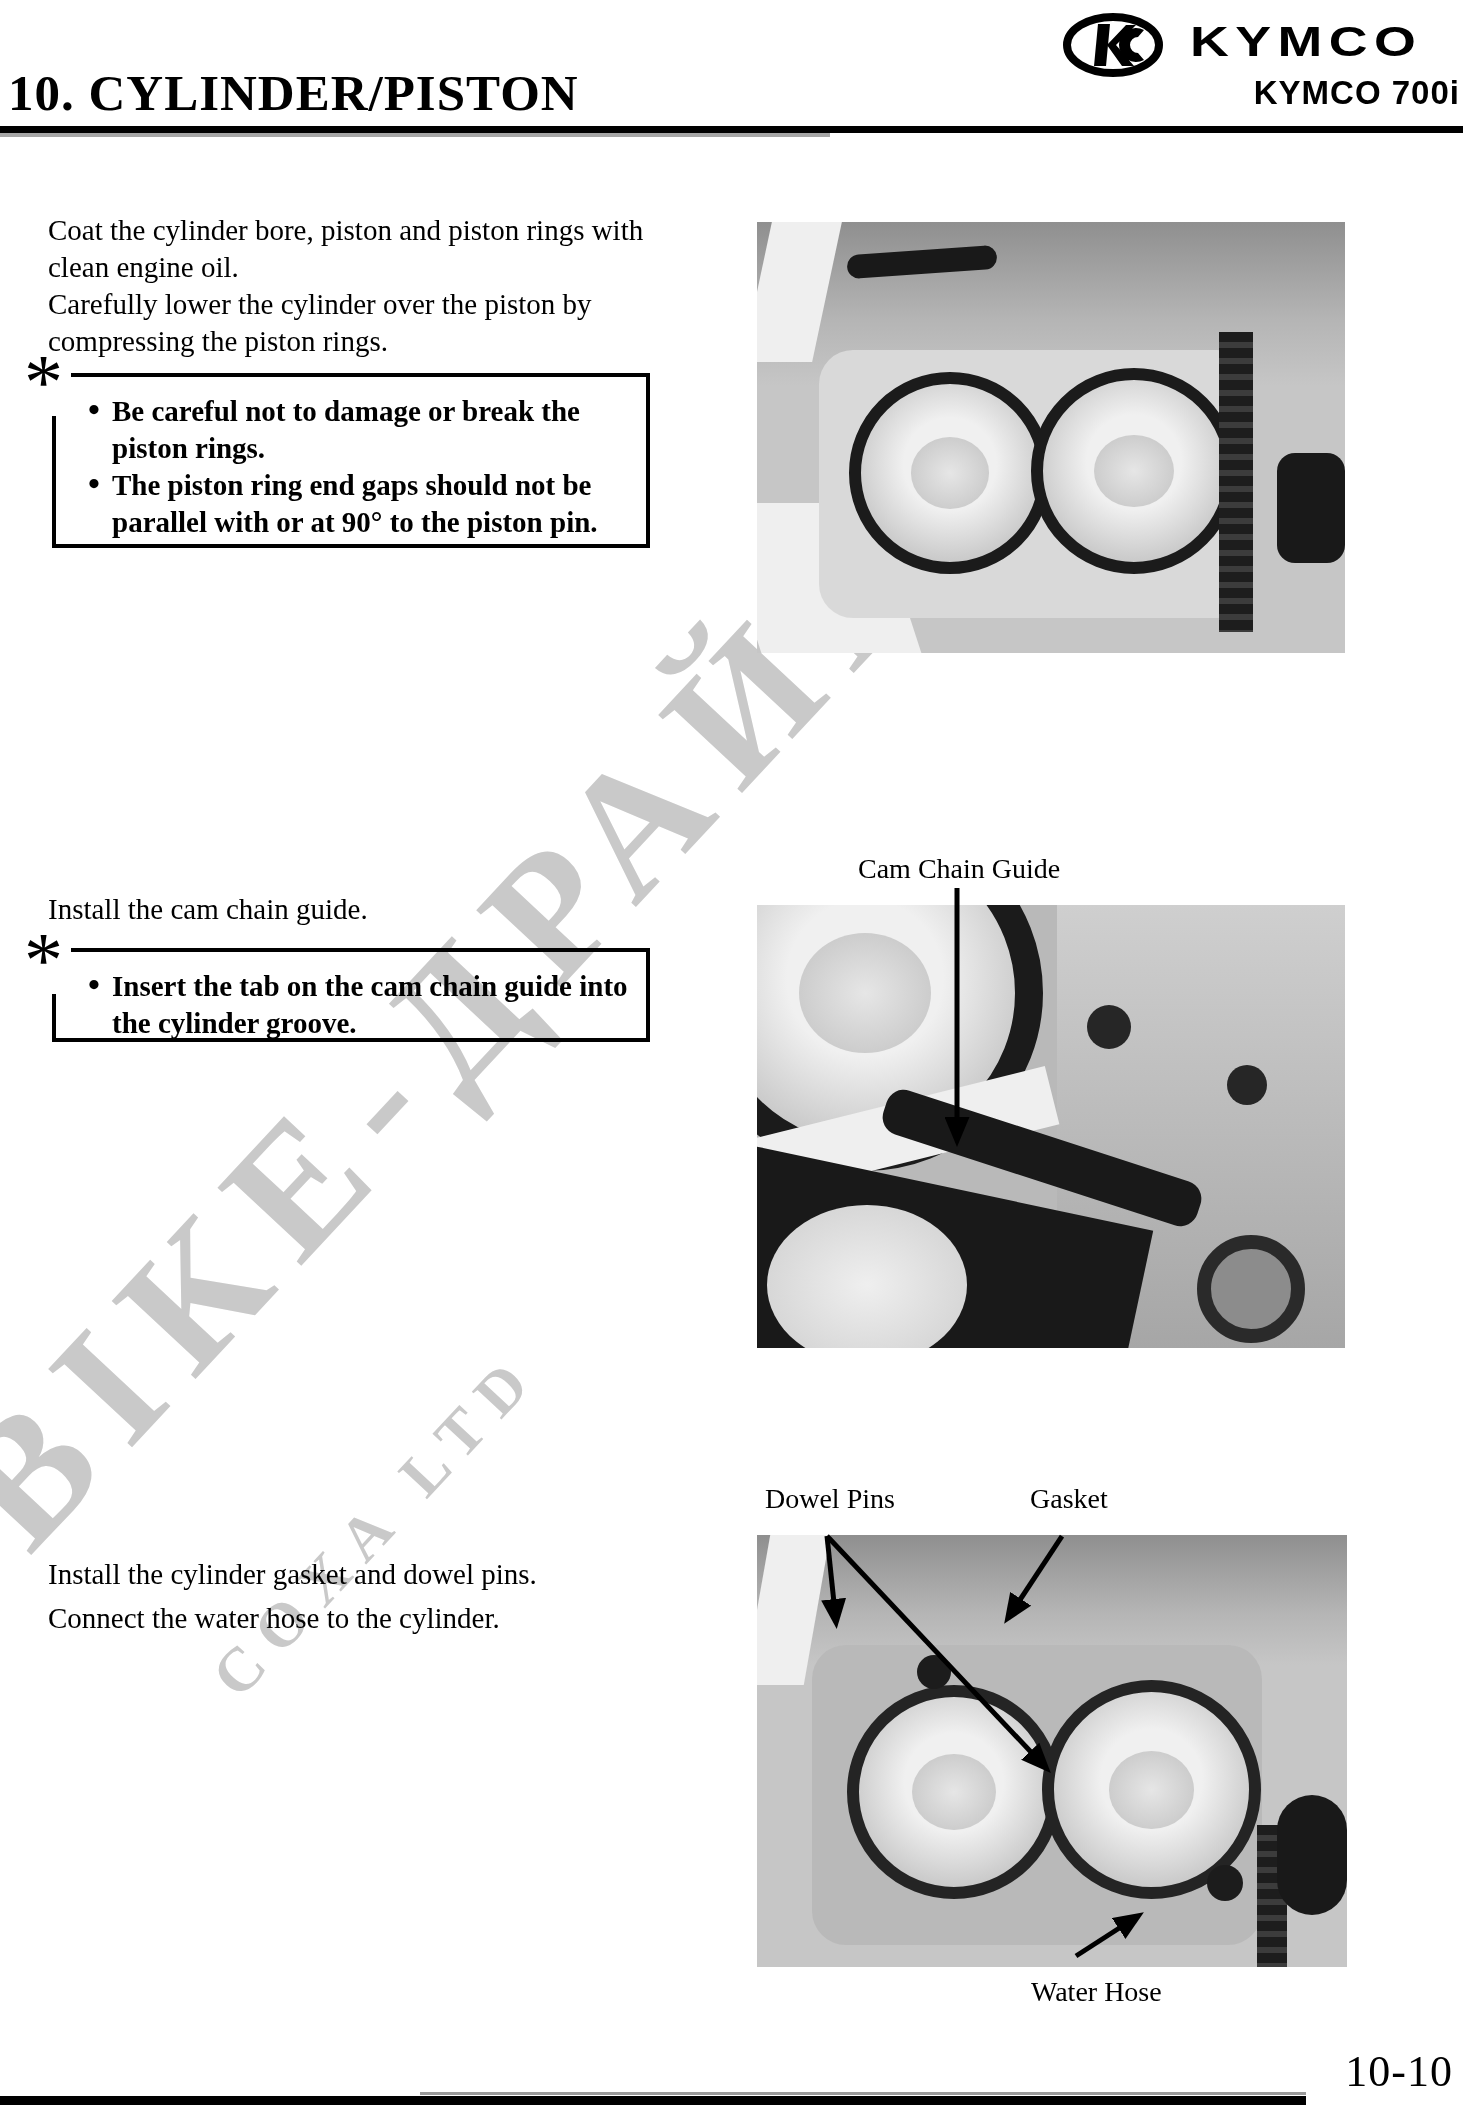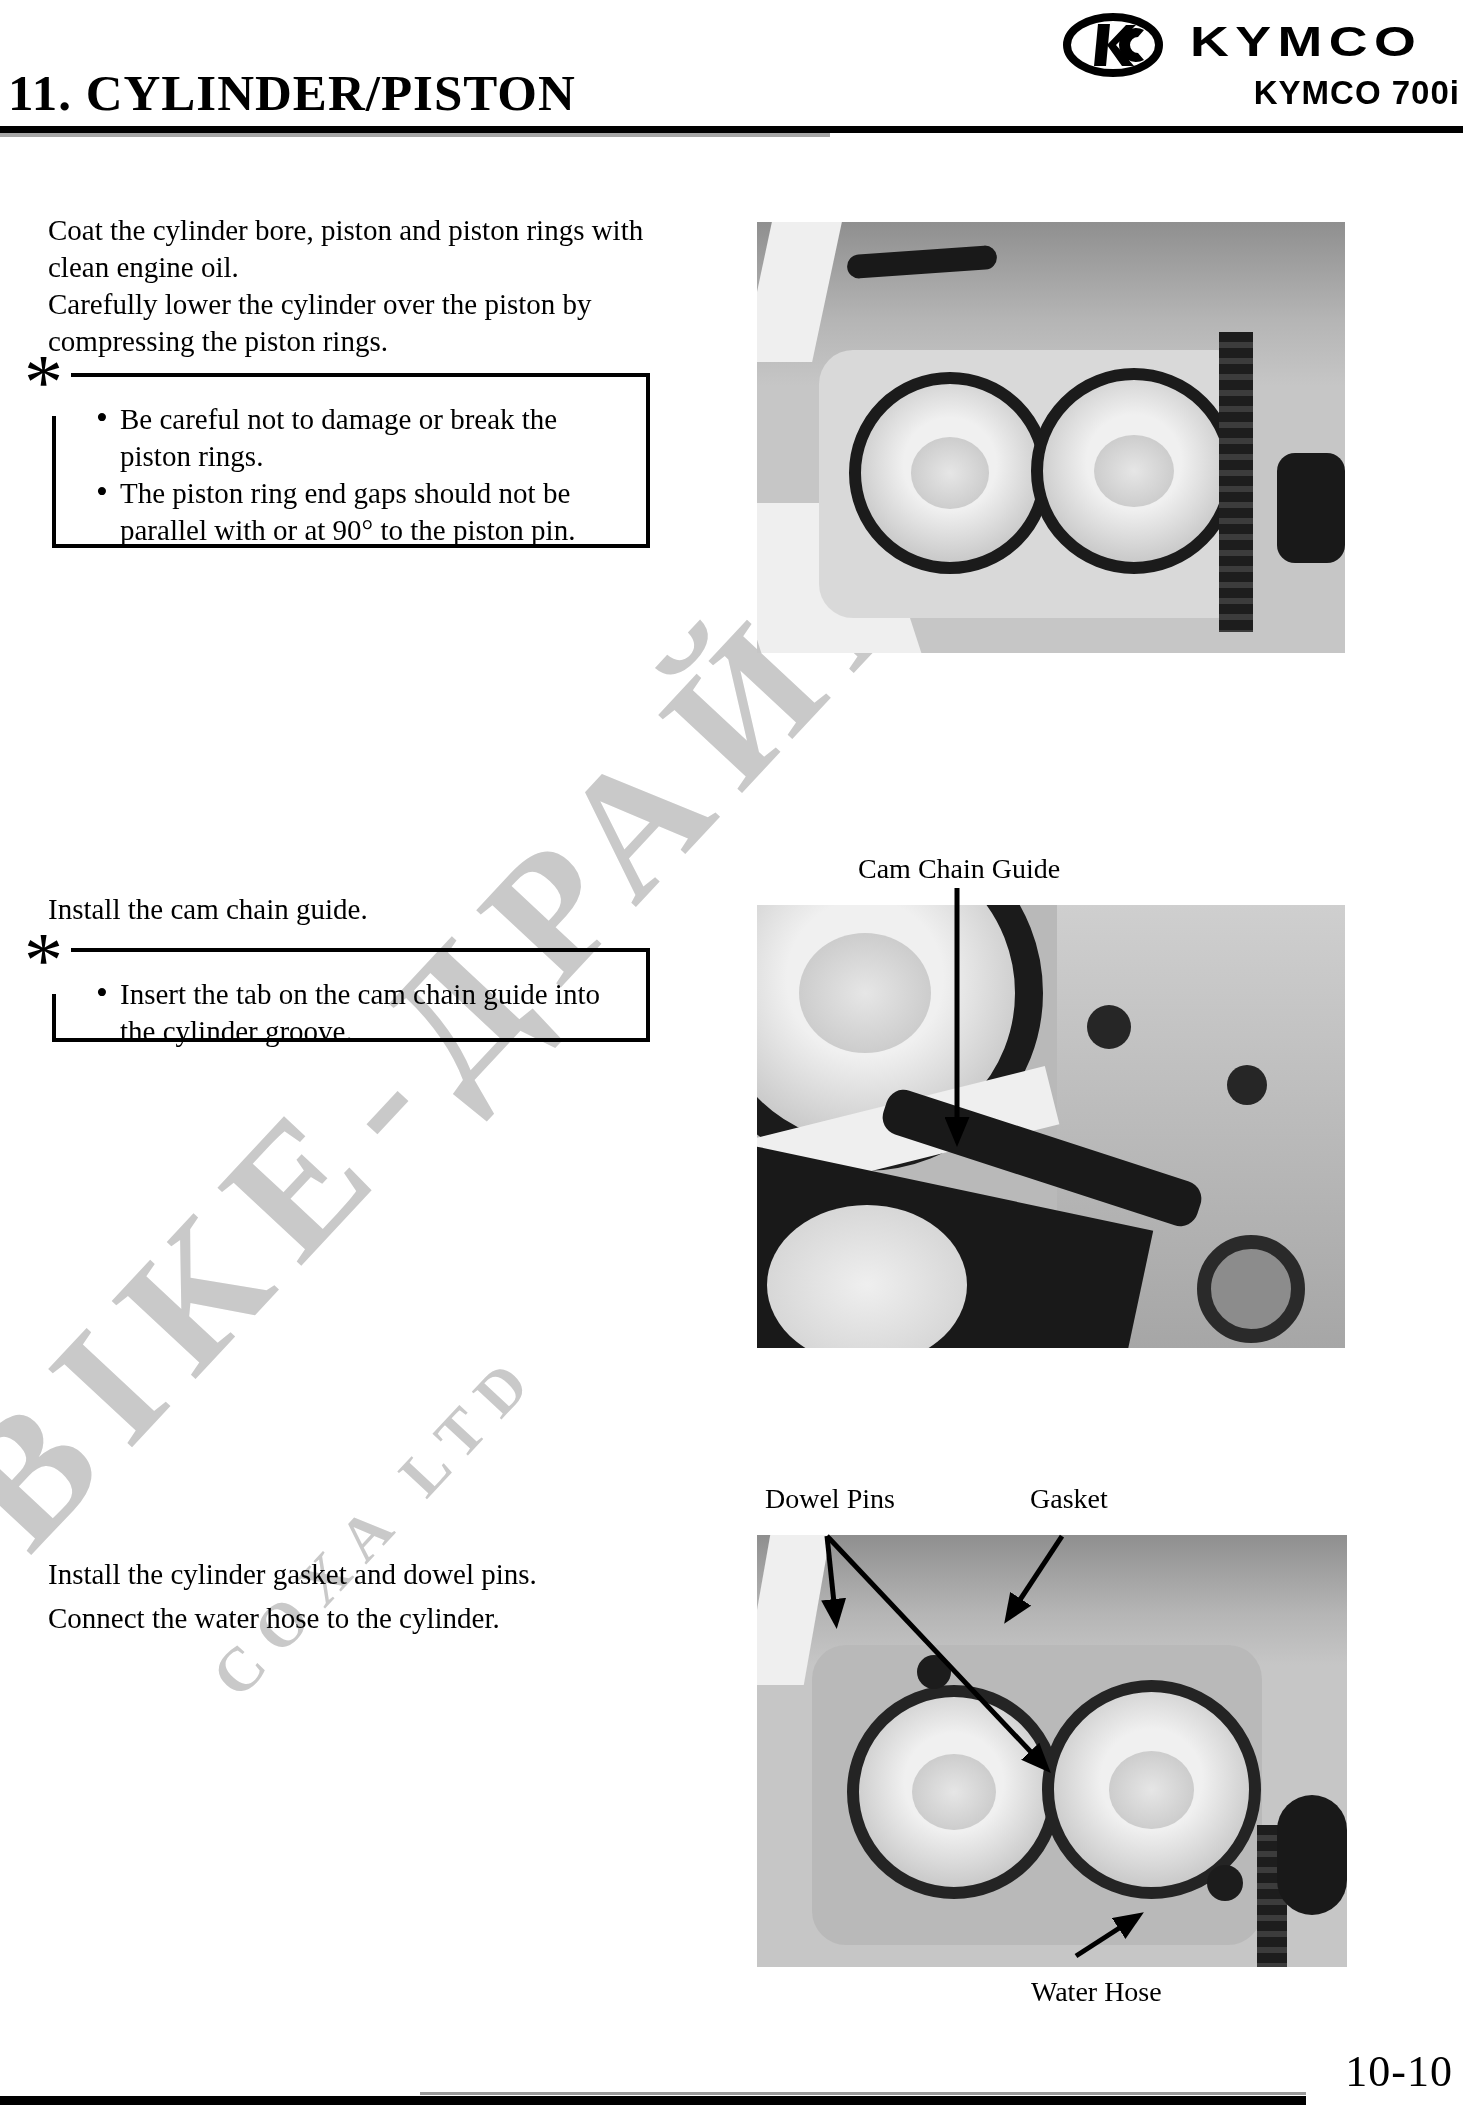--- a/index.html
+++ b/index.html
@@ -23,21 +23,21 @@
          font-size:42px;font-weight:bold;letter-spacing:5px;transform:scaleX(1.28);
          transform-origin:left top;}
   .model-text{position:absolute;left:1188px;top:74px;width:272px;text-align:right;
          font-family:"Liberation Sans",sans-serif;font-size:33px;font-weight:bold;
          letter-spacing:1px;z-index:3;}
   .hrule{position:absolute;left:0;top:126px;width:1463px;height:7px;background:#000;z-index:3;}
   .hrule-shadow{position:absolute;left:0;top:133px;width:830px;height:4px;background:#a6a6a6;z-index:3;}
   
   .para{position:absolute;font-size:29px;line-height:37px;z-index:3;}
   .notebox{position:absolute;border:4px solid #000;z-index:3;}
-  .notebox ul{margin:16px;padding:8px 8px 10px 22px;list-style:none;}
+  .notebox ul{margin:8px;padding:8px 8px 10px 22px;list-style:none;font-weight:bold;}
   .notebox li{font-size:29px;line-height:37px;position:relative;padding-left:26px;}
   .notebox li::before{content:"\2022";position:absolute;left:2px;top:-2px;font-size:34px;}
   .aster{position:absolute;font-size:78px;line-height:60px;font-family:"Liberation Serif",serif;
          background:#fff;padding:0 8px 4px 2px;z-index:4;}
   .caption{position:absolute;font-size:28px;z-index:5;white-space:nowrap;}
   
   .photo{position:absolute;background:#c6c6c6;overflow:hidden;z-index:2;}
   .ph-paper{position:absolute;background:#efefef;}
   .ph-top{position:absolute;left:0;top:0;right:0;height:38%;
           background:linear-gradient(180deg,#8f8f8f,#b5b5b5 60%,#c6c6c6);}
@@ -57,21 +57,21 @@
   svg.overlay{position:absolute;left:0;top:0;z-index:5;pointer-events:none;}
 </style>
 </head>
 <body>
 
 <div class="page">
 
   <div class="wm wm1">ВІКЕ-ДРАЙВ</div>
   <div class="wm wm2">COXA LTD</div>
 
-  <div class="title">11. CYLINDER/PISTON</div>
+  <div class="title">10. CYLINDER/PISTON</div>
 
   <div class="brand-row">
     <span>
       <svg width="120" height="66" viewBox="0 0 120 66">
         <ellipse cx="53" cy="33" rx="46" ry="28" fill="none" stroke="#000" stroke-width="8"></ellipse>
         <path d="M38 12 L50 12 L46 54 L34 54 Z" fill="#000"></path>
         <path d="M47 33 L66 13 L76 13 L56 33 L74 54 L62 54 Z" fill="#000"></path>
         <path d="M84 18 a17 17 0 1 0 0 30 l-6 -7 a8 8 0 1 1 0 -16 Z" fill="#000"></path>
       </svg>
     </span>

